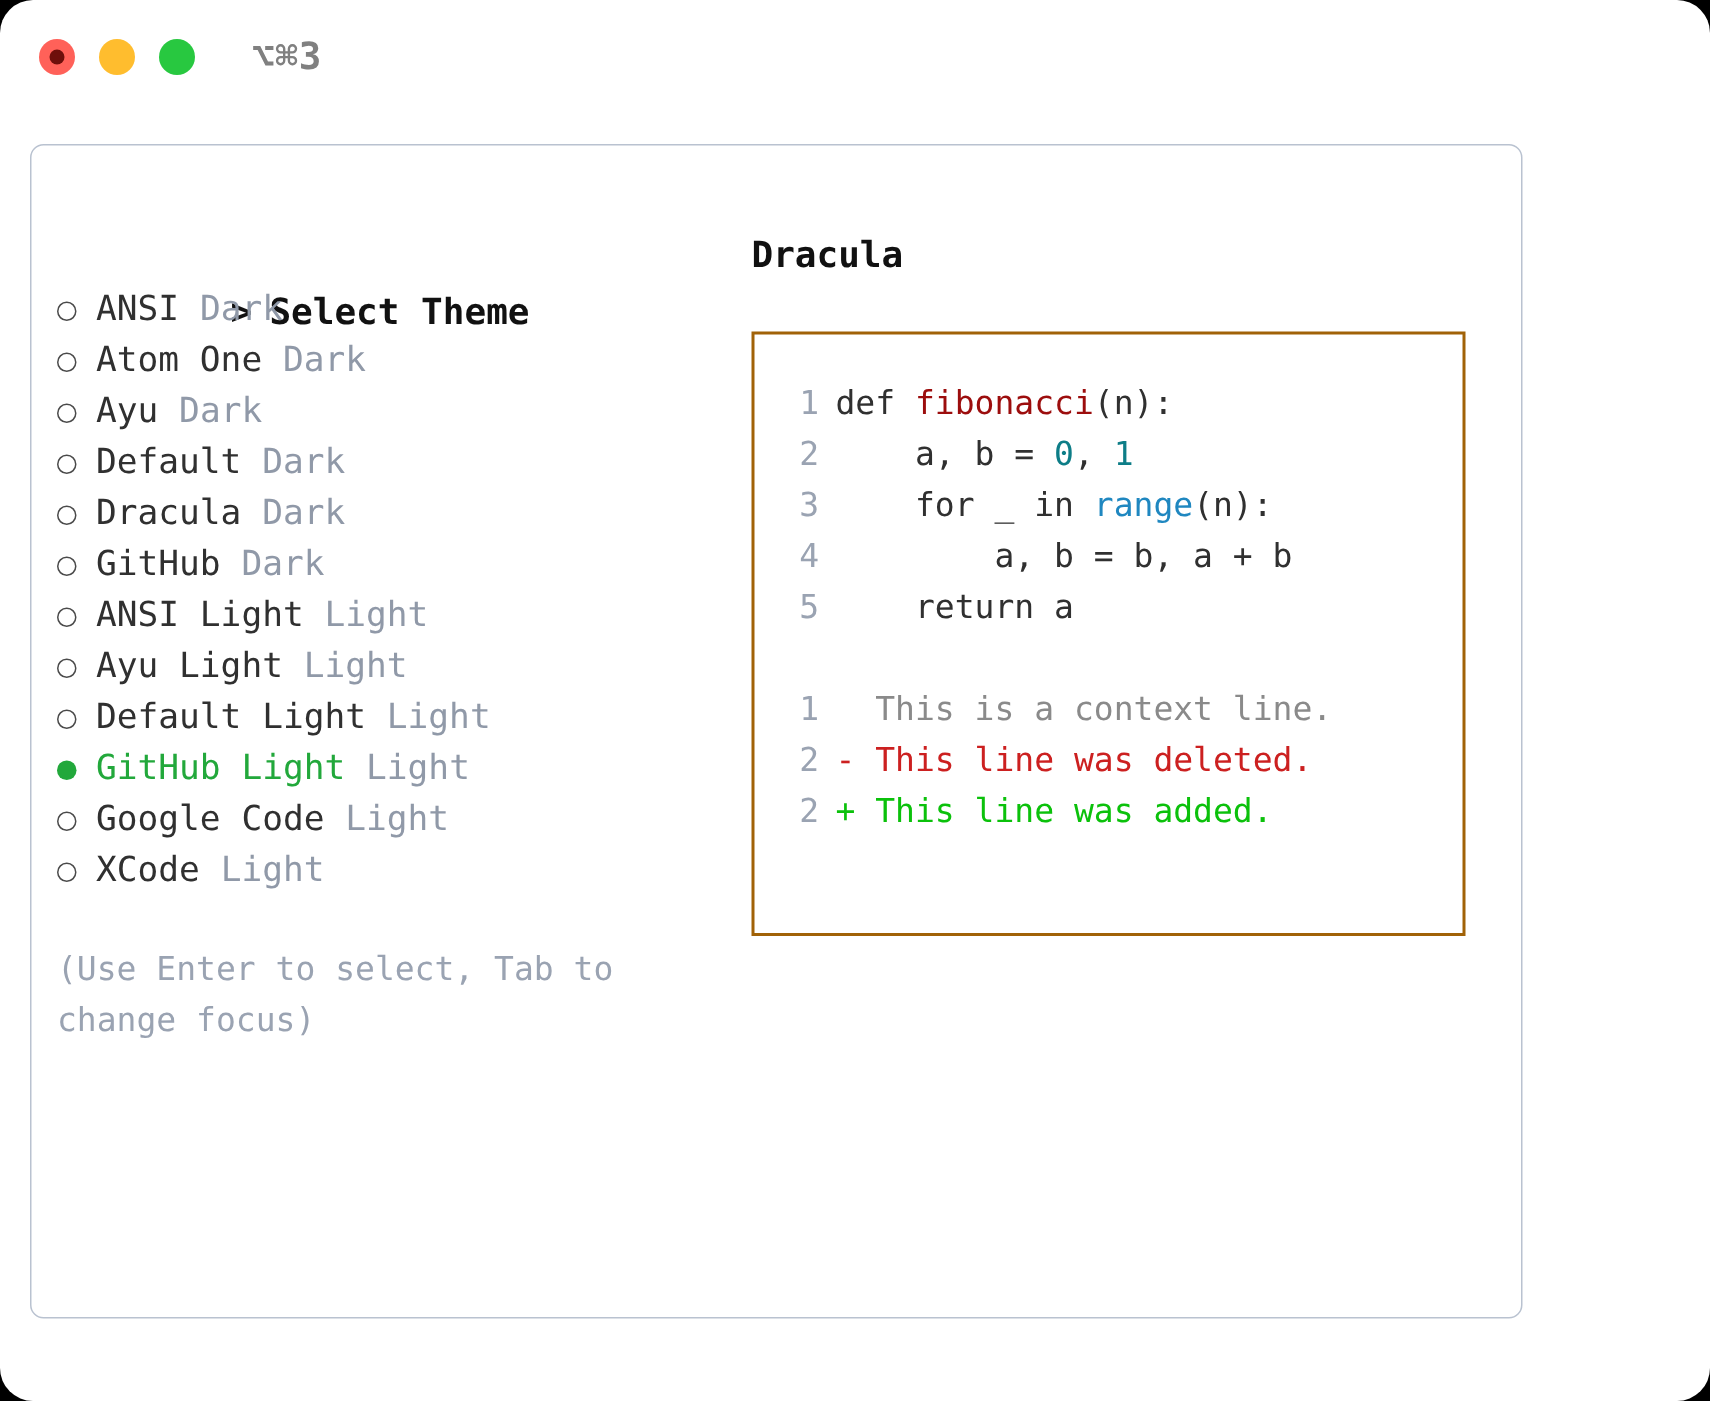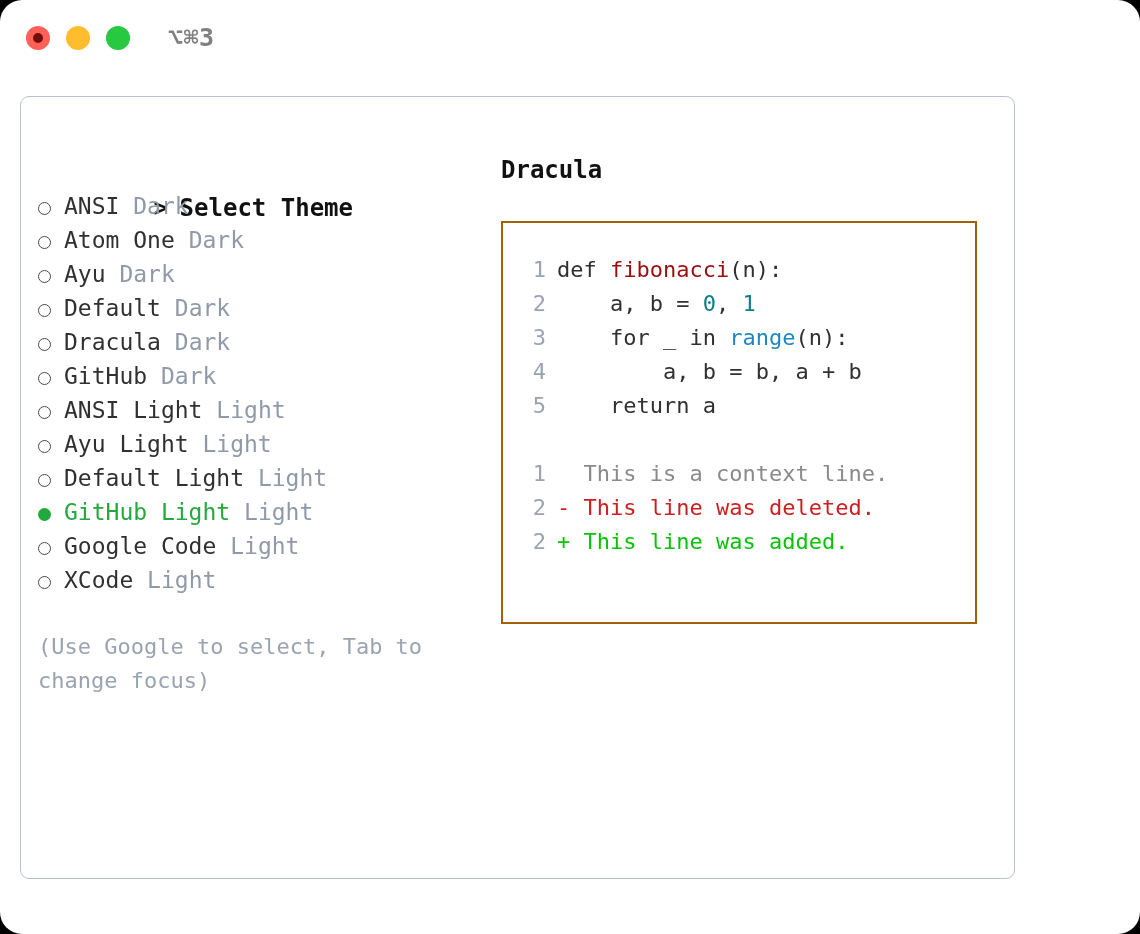--- a/index.html
+++ b/index.html
@@ -234,21 +234,21 @@
           <div class="row"><span class="marker"><span class="bullet hollow"></span></span><span class="label">GitHub</span><span> </span><span class="tag">Dark</span></div>
           <div class="row"><span class="marker"><span class="bullet hollow"></span></span><span class="label">ANSI Light</span><span> </span><span class="tag">Light</span></div>
           <div class="row"><span class="marker"><span class="bullet hollow"></span></span><span class="label">Ayu Light</span><span> </span><span class="tag">Light</span></div>
           <div class="row"><span class="marker"><span class="bullet hollow"></span></span><span class="label">Default Light</span><span> </span><span class="tag">Light</span></div>
           <div class="row"><span class="marker"><span class="bullet filled"></span></span><span class="label selected">GitHub Light</span><span> </span><span class="tag">Light</span></div>
           <div class="row"><span class="marker"><span class="bullet hollow"></span></span><span class="label">Google Code</span><span> </span><span class="tag">Light</span></div>
           <div class="row"><span class="marker"><span class="bullet hollow"></span></span><span class="label">XCode</span><span> </span><span class="tag">Light</span></div>
         </div>
 
 
-      <div id="hint">(Use Google to select, Tab to change focus)</div>
+      <div id="hint">(Use Enter to select, Tab to change focus)</div>
     </div>
 
     <div id="right-col">
       <div id="preview-title">Dracula</div>
       <div id="preview-panel">
         <div id="code-area">
             <div class="code-line"><span class="lineno">1</span><span class="code-text"><span>def </span><span class="tok-fn">fibonacci</span><span>(n):</span></span></div>
             <div class="code-line"><span class="lineno">2</span><span class="code-text"><span>    a, b = </span><span class="tok-num">0</span><span>, </span><span class="tok-num">1</span></span></div>
             <div class="code-line"><span class="lineno">3</span><span class="code-text"><span>    for _ in </span><span class="tok-kw">range</span><span>(n):</span></span></div>
             <div class="code-line"><span class="lineno">4</span><span class="code-text"><span>        a, b = b, a + b</span></span></div>

